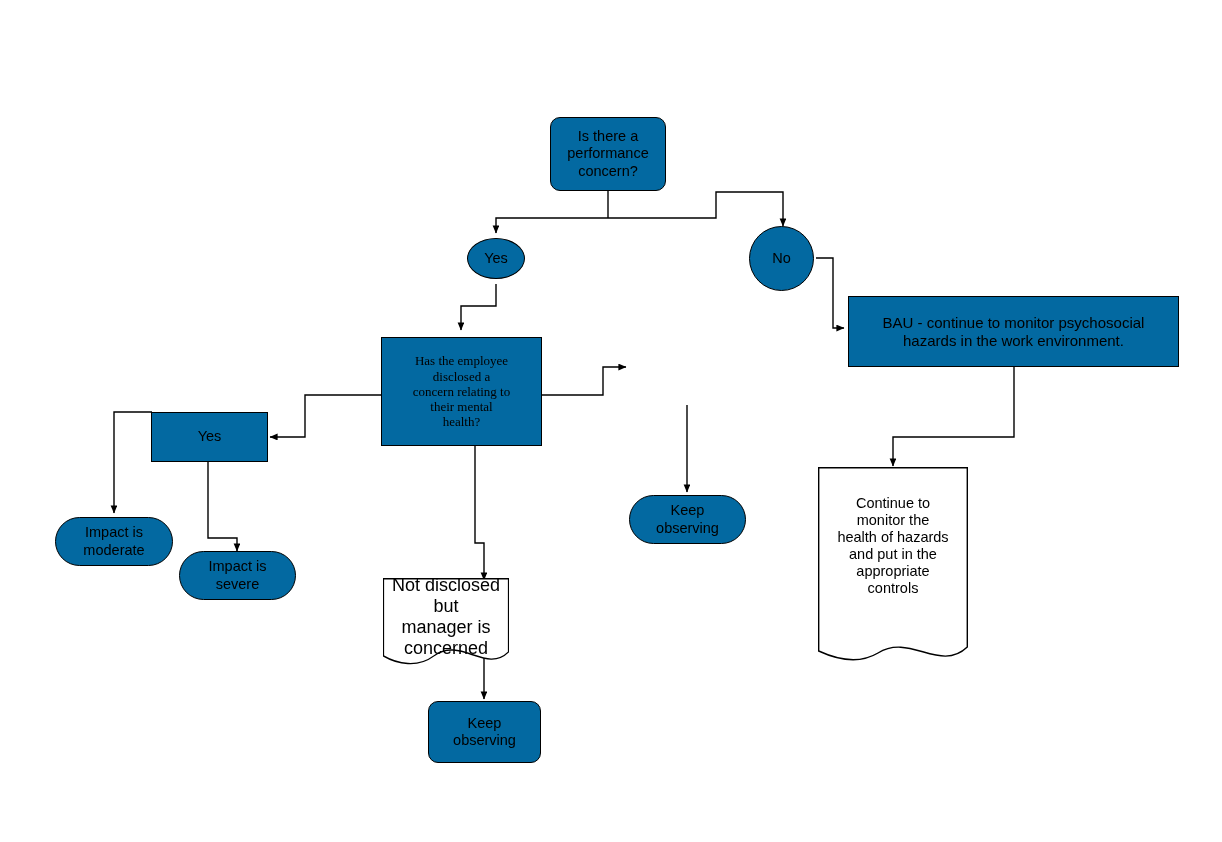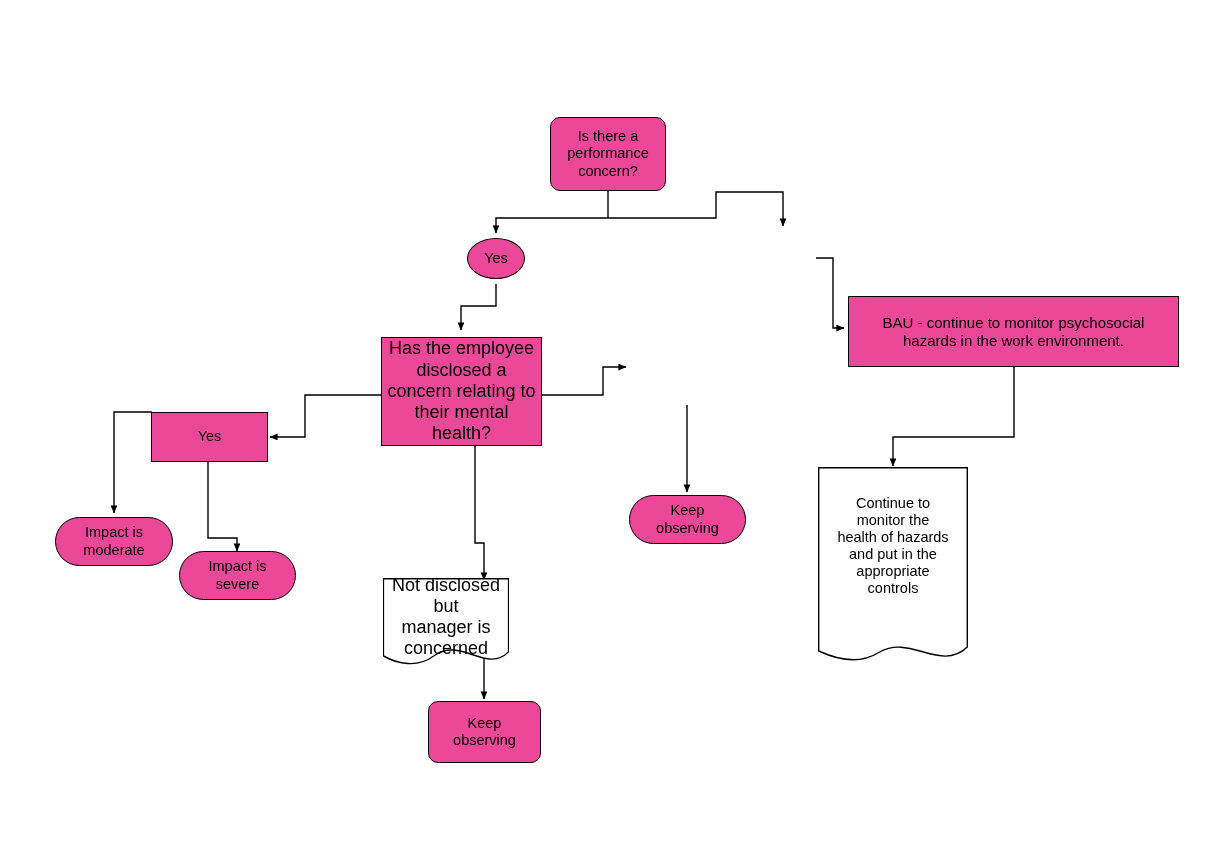--- a/index.html
+++ b/index.html
@@ -27,21 +27,21 @@
     pointer-events: none;
   }
   .node {
     position: absolute;
     box-sizing: border-box;
     display: flex;
     align-items: center;
     justify-content: center;
     text-align: center;
     color: #000000;
-    background: #ec4899;
+    background: #0369a1;
     line-height: 1.18;
   }
   .node .label {
     display: block;
     white-space: pre-line;
     padding: 0 4px;
   }
   .shape-rect {
     border: 1.2px solid #000000;
   }
@@ -116,22 +116,25 @@
   <div class="node shape-round" style="left:550px; top:117px; width:116px; height:74px; font-size:14.5px;">
     <span class="label">Is there a
 performance
 concern?</span>
   </div>
 
   <div class="node shape-ellipse" style="left:467px; top:238px; width:58px; height:41px; font-size:14.5px;">
     <span class="label">Yes</span>
   </div>
 
+  <div class="node shape-ellipse" style="left:749px; top:226px; width:65px; height:65px; font-size:14.5px;">
+    <span class="label">No</span>
+  </div>
 
-  <div class="node shape-rect" style="left:381px; top:337px; width:161px; height:109px; font-size:18px;">
+  <div class="node shape-rect" style="left:381px; top:337px; width:161px; height:109px; font-size:13px;font-family:Liberation Serif, serif;">
     <span class="label">Has the employee
 disclosed a
 concern relating to
 their mental
 health?</span>
   </div>
 
 
   <div class="node shape-rect" style="left:848px; top:296px; width:331px; height:71px; font-size:15px;text-align:center;">
     <span class="label">BAU - continue to monitor psychosocial

